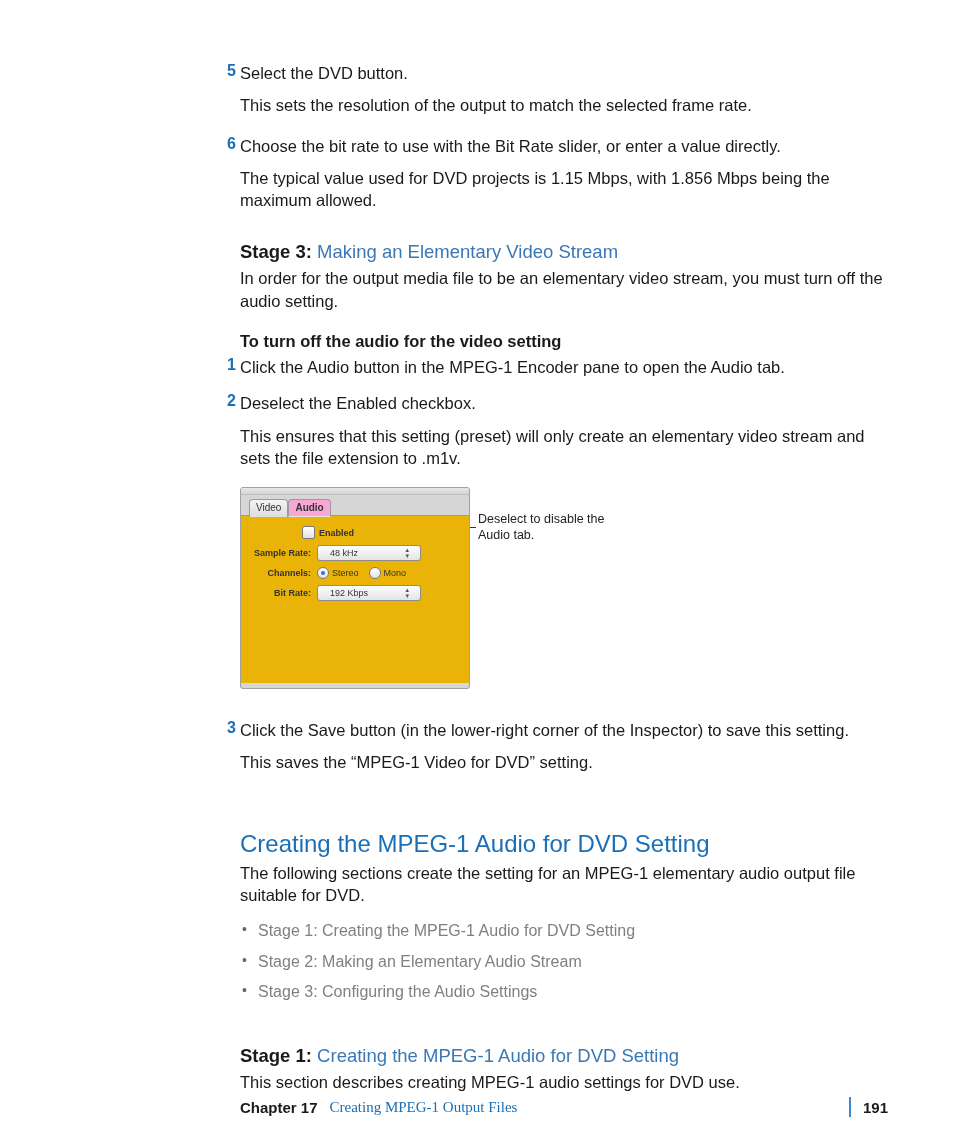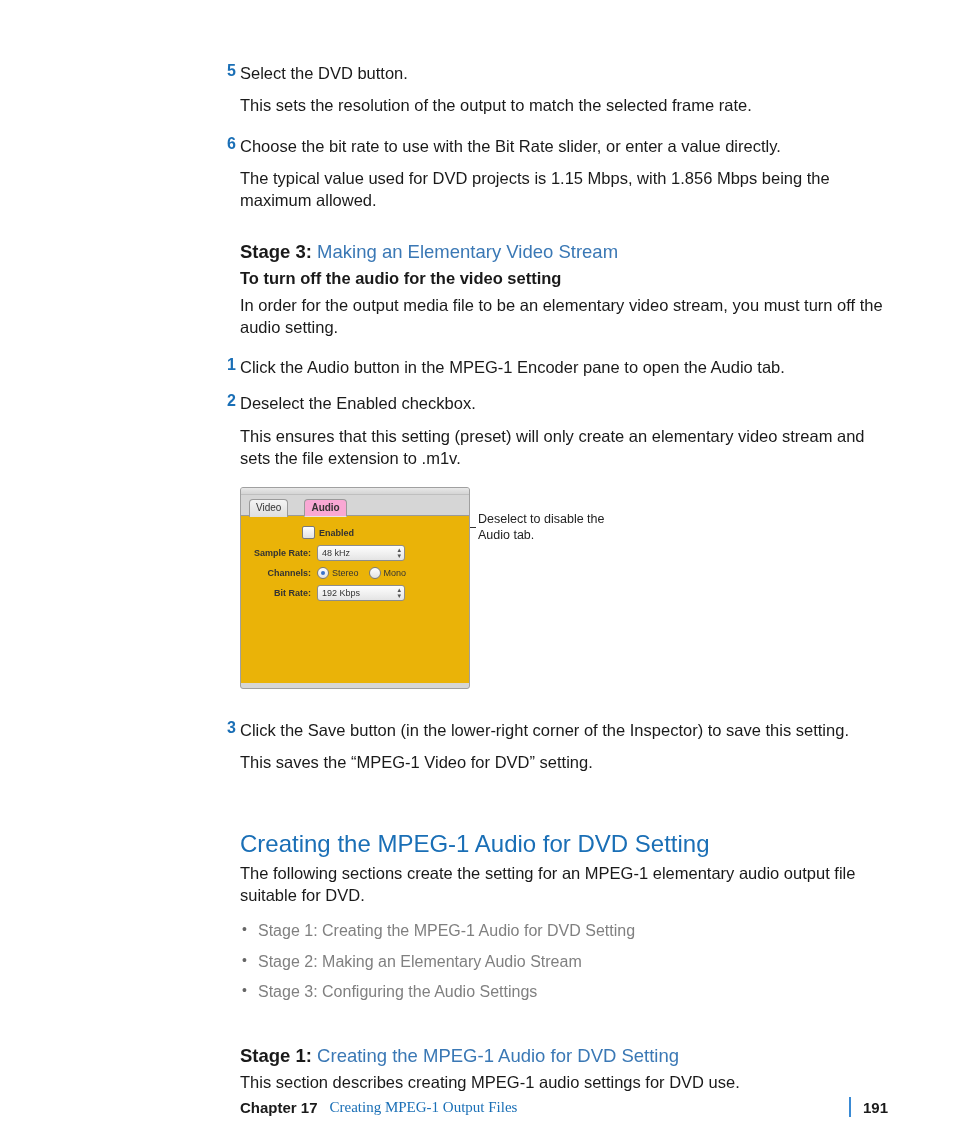--- a/index.html
+++ b/index.html
@@ -102,21 +102,21 @@
     font-family: "Lucida Grande", Arial, sans-serif;
     overflow: hidden;
   }
   .panel-top {
     background: linear-gradient(#e8e8e8, #d4d4d4);
     height: 6px;
     border-bottom: 1px solid #bfbfbf;
   }
   .tabs {
     display: flex;
-    gap: 16px;
+    gap: 0;
     margin: 3px 0 0 8px;
     height: 18px;
   }
   .tab {
     font-size: 10px;
     padding: 2px 6px 1px 6px;
     border: 1px solid #9a9a9a;
     background: linear-gradient(#f4f4f4, #dedede);
     border-top-left-radius: 4px;
     border-top-right-radius: 4px;
@@ -170,21 +170,21 @@
     font-size: 9px;
     font-weight: 700;
   }
   .dropdown {
     width: 78px;
     height: 14px;
     border: 1px solid #8d8d8d;
     border-radius: 3px;
     background: linear-gradient(#fefefe, #e4e4e4);
     font-size: 9px;
-    padding: 0 4px;
+    padding: 0 12px;
     display: flex;
     align-items: center;
     justify-content: space-between;
     color: #333;
     gap: 13px;
   }
   .dropdown .arrows {
     font-size: 7px;
     line-height: 6px;
     color: #555;
@@ -273,23 +273,23 @@
   <div class="step">
     <span class="num">6</span>
     <div class="main">Choose the bit rate to use with the Bit Rate slider, or enter a value directly.</div>
     <div class="sub">The typical value used for DVD projects is 1.15 Mbps, with 1.856 Mbps being the maximum allowed.</div>
   </div>
 
   <h3 class="stage">
     <span>Stage 3:</span>
     <span class="link">Making an Elementary Video Stream</span>
   </h3>
+  <p class="para">In order for the output media file to be an elementary video stream, you must turn off the audio setting.</p>
+
   <p class="para bold" style="margin-bottom:4px;">To turn off the audio for the video setting</p>
-
-  <p class="para">In order for the output media file to be an elementary video stream, you must turn off the audio setting.</p>
 
   <div class="step">
     <span class="num">1</span>
     <div class="main" style="margin-bottom:14px;">Click the Audio button in the MPEG-1 Encoder pane to open the Audio tab.</div>
   </div>
 
   <div class="step">
     <span class="num">2</span>
     <div class="main">Deselect the Enabled checkbox.</div>
     <div class="sub">This ensures that this setting (preset) will only create an elementary video stream and sets the file extension to .m1v.</div>

